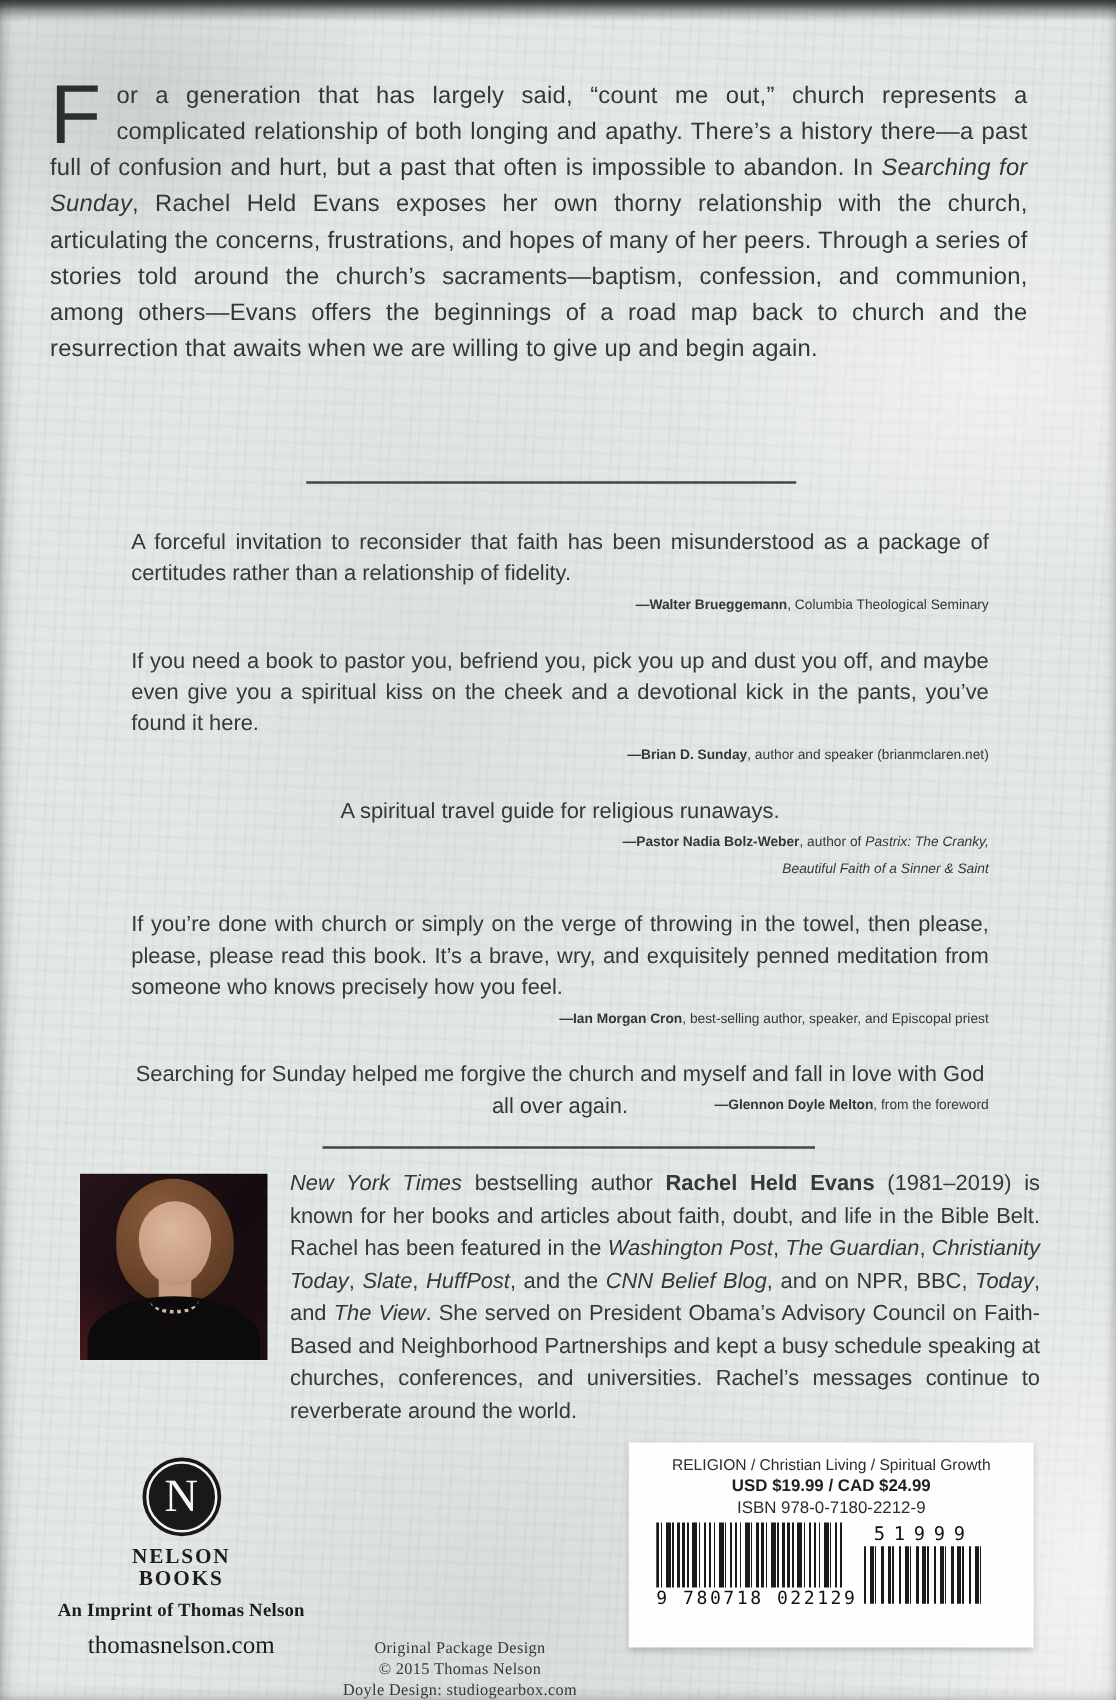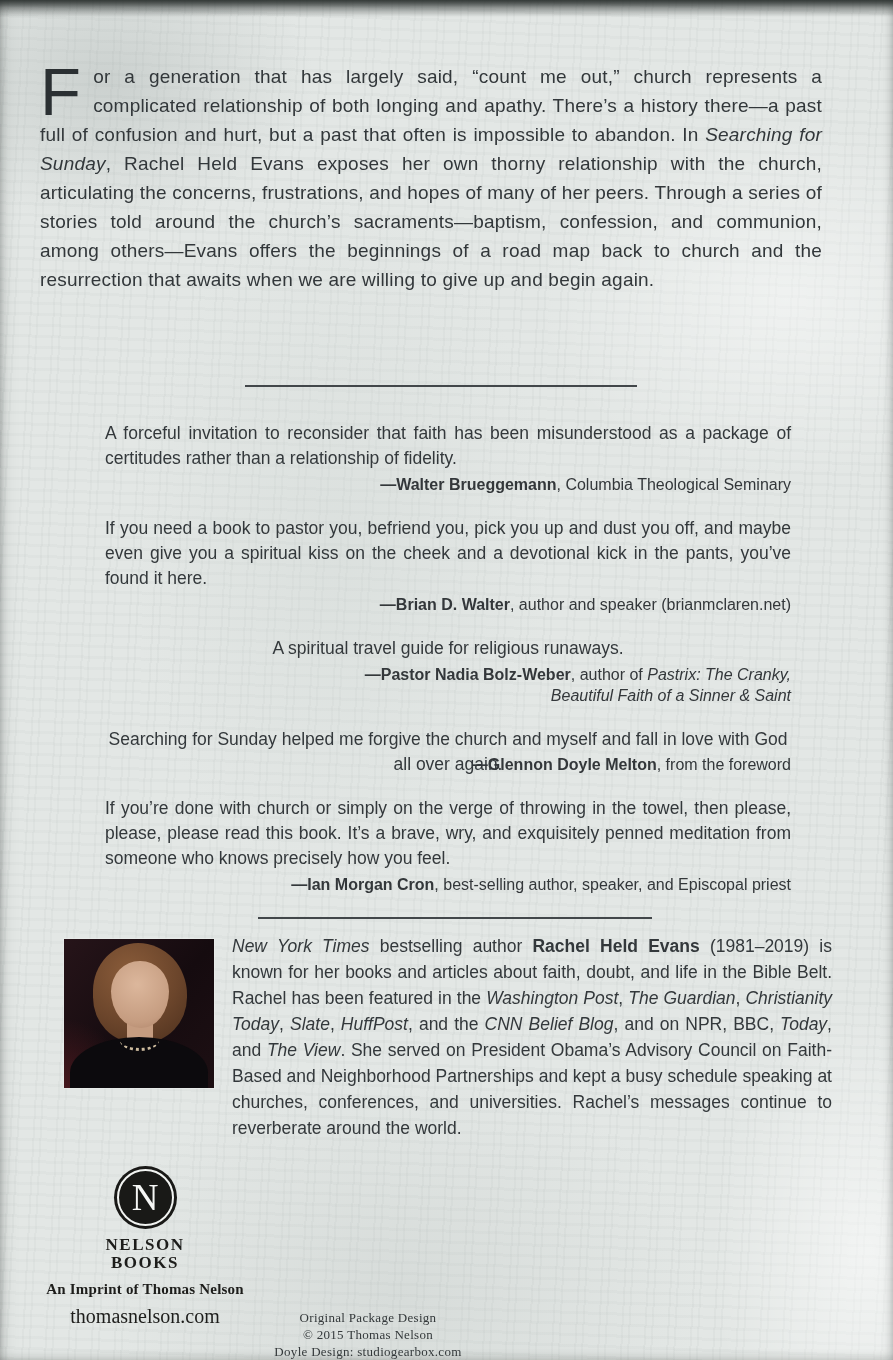--- a/index.html
+++ b/index.html
@@ -37,21 +37,21 @@
   
   .sep{position:absolute;height:2px;background:#42474a;}
   .sep1{left:245px;top:385px;width:392px;}
   .sep2{left:258px;top:917px;width:394px;}
 
   
   .blurbs{position:absolute;left:105px;top:421px;width:686px;}
   .blurb{margin:0 0 21px 0;}
   .quote{margin:0;font-size:17.5px;line-height:25px;text-align:justify;color:#33383b;}
   .quote.no-justify{text-align:center;}
-  .attribution{margin:3px 0 0 0;font-size:16px;line-height:21px;text-align:right;color:#33373a;white-space:pre-line;}
+  .attribution{margin:3px 0 0 0;font-size:11px;line-height:21px;text-align:right;color:#33373a;white-space:pre-line;}
   .attribution.inline-attr{margin-top:-23px;}
 
   
   .author-photo{position:absolute;left:64px;top:939px;width:150px;height:149px;overflow:hidden;
     background:linear-gradient(130deg,#261419 0%,#150b0f 55%,#1d0f13 100%);
     box-shadow:0 0 0 1px rgba(235,239,237,.55);}
   .photo-curtain{position:absolute;left:-12%;bottom:-8%;width:55%;height:55%;
     background:radial-gradient(ellipse at 20% 90%, rgba(90,28,34,.75), transparent 70%);}
   .photo-hair{position:absolute;left:19%;top:3%;width:63%;height:67%;
     background:radial-gradient(circle at 38% 30%, #8a5c3a 0%, #6b452b 55%, #4c2f1d 100%);
@@ -118,34 +118,34 @@
 
   <div class="sep sep1"></div>
 
   <div class="blurbs">
     <div class="blurb">
       <p class="quote"><span>A forceful invitation to reconsider that faith has been misunderstood as a package of certitudes rather than a relationship of fidelity.</span></p>
       <p class="attribution"><span class="run-b">—Walter Brueggemann</span><span>, Columbia Theological Seminary</span></p>
     </div>
     <div class="blurb">
       <p class="quote"><span>If you need a book to pastor you, befriend you, pick you up and dust you off, and maybe even give you a spiritual kiss on the cheek and a devotional kick in the pants, you’ve found it here.</span></p>
-      <p class="attribution"><span class="run-b">—Brian D. Walter</span><span>, author and speaker (brianmclaren.net)</span></p>
+      <p class="attribution"><span class="run-b">—Brian D. Sunday</span><span>, author and speaker (brianmclaren.net)</span></p>
     </div>
     <div class="blurb">
       <p class="quote no-justify"><span>A spiritual travel guide for religious runaways.</span></p>
       <p class="attribution"><span class="run-b">—Pastor Nadia Bolz-Weber</span><span>, author of </span><span class="run-i">Pastrix: The Cranky,
 Beautiful Faith of a Sinner &amp; Saint</span></p>
     </div>
     <div class="blurb">
+      <p class="quote"><span>If you’re done with church or simply on the verge of throwing in the towel, then please, please, please read this book. It’s a brave, wry, and exquisitely penned meditation from someone who knows precisely how you feel.</span></p>
+      <p class="attribution"><span class="run-b">—Ian Morgan Cron</span><span>, best-selling author, speaker, and Episcopal priest</span></p>
+    </div>
+    <div class="blurb">
       <p class="quote no-justify"><span>Searching for Sunday helped me forgive the church and myself and fall in love with God all over again.</span></p>
       <p class="attribution inline-attr"><span class="run-b">—Glennon Doyle Melton</span><span>, from the foreword</span></p>
-    </div>
-    <div class="blurb">
-      <p class="quote"><span>If you’re done with church or simply on the verge of throwing in the towel, then please, please, please read this book. It’s a brave, wry, and exquisitely penned meditation from someone who knows precisely how you feel.</span></p>
-      <p class="attribution"><span class="run-b">—Ian Morgan Cron</span><span>, best-selling author, speaker, and Episcopal priest</span></p>
     </div>
   </div>
 
   <div class="sep sep2"></div>
 
   <div class="author-photo">
     <div class="photo-curtain"></div>
     <div class="photo-hair"></div>
     <div class="photo-neck"></div>
     <div class="photo-face"></div>
@@ -168,13 +168,28 @@
   </div>
 
   <div class="credits">
     <div>Original Package Design</div>
     <div>© 2015 Thomas Nelson</div>
     <div>Doyle Design: studiogearbox.com</div>
     <div>Cover Photography: Trevillion</div>
     <div>Author Photo: Maki Garcia Evans</div>
   </div>
 
+  <div class="barcode-box">
+    <div class="bc-category">RELIGION / Christian Living / Spiritual Growth</div>
+    <div class="bc-price">USD $19.99 / CAD $24.99</div>
+    <div class="bc-isbn">ISBN 978-0-7180-2212-9</div>
+    <div class="bc-row">
+      <div class="ean">
+        <div class="ean-bars"></div>
+        <div class="ean-digits">9 780718 022129</div>
+      </div>
+      <div class="addon">
+        <div class="addon-digits">51999</div>
+        <div class="addon-bars"></div>
+      </div>
+    </div>
+  </div>
 </div>
 
 </body></html>

